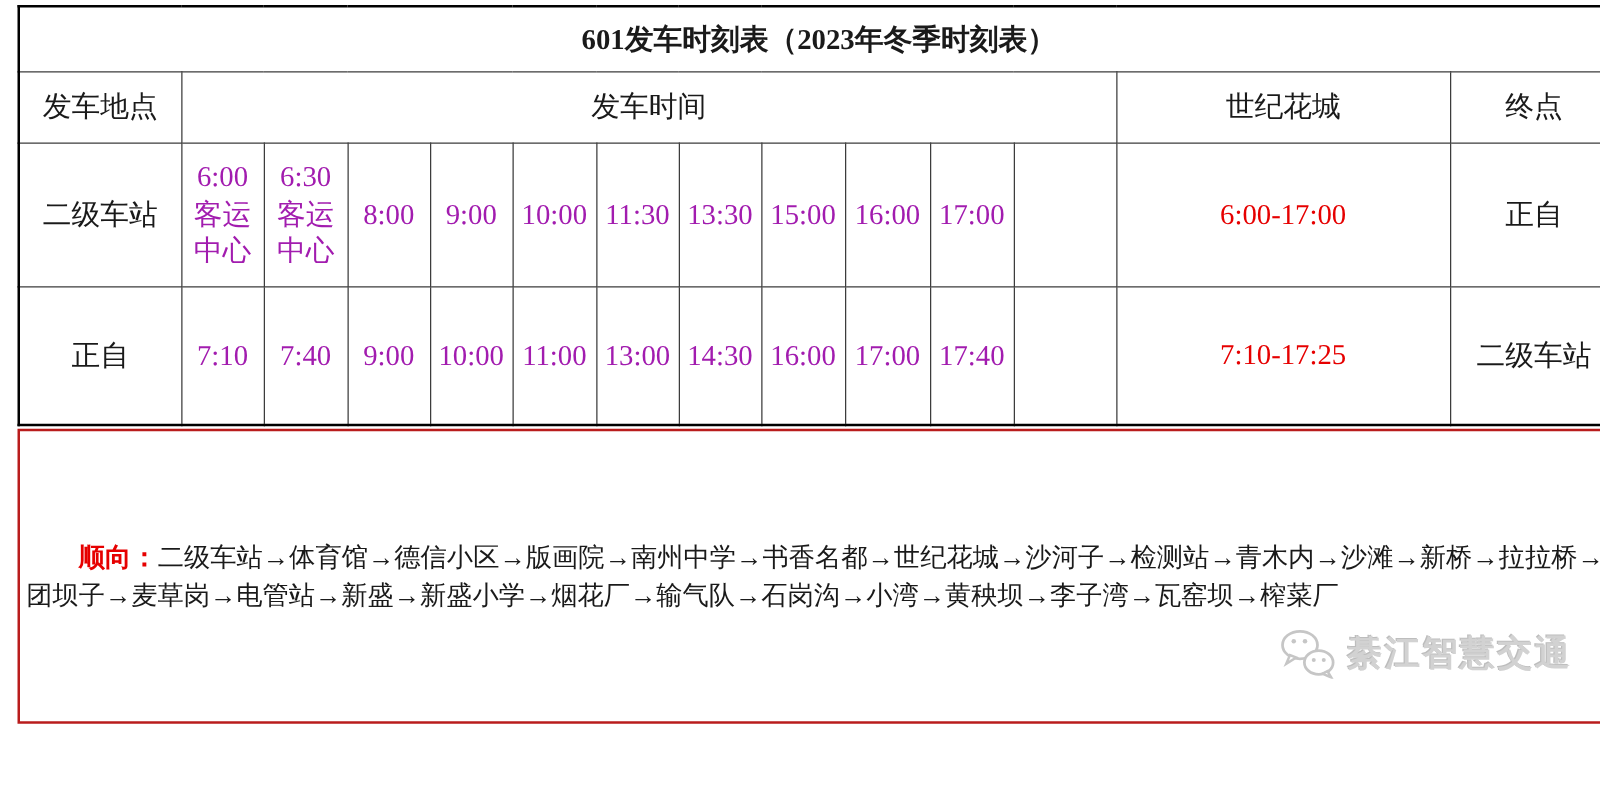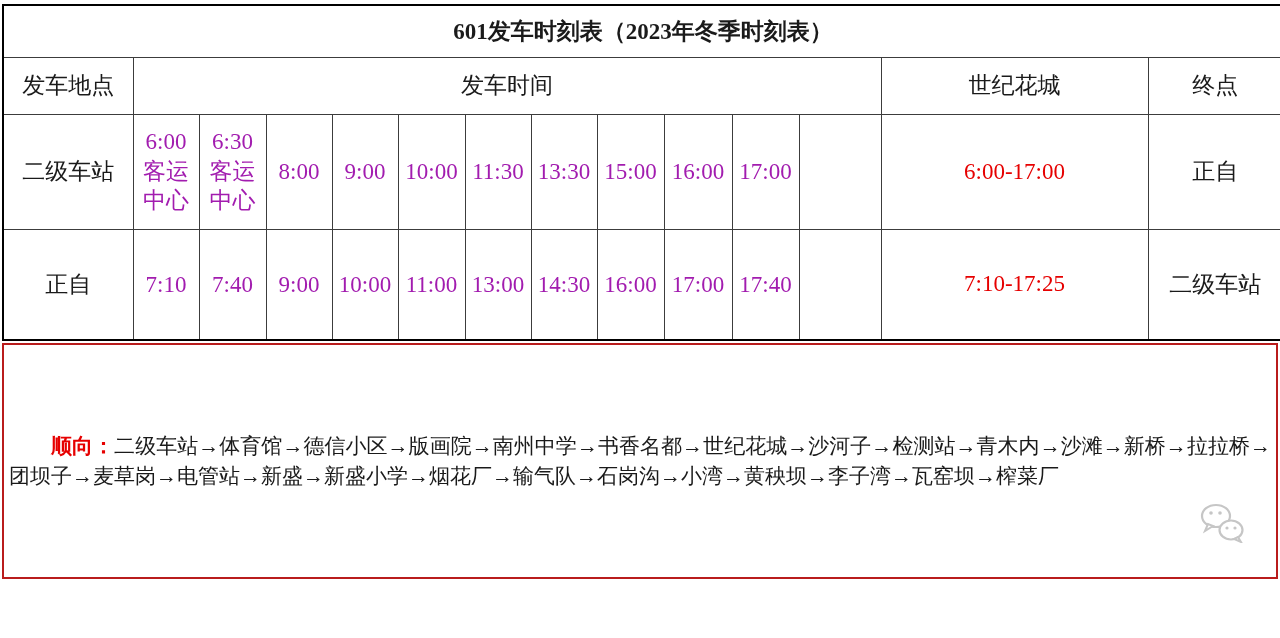--- a/index.html
+++ b/index.html
@@ -3,21 +3,21 @@
 <meta charset="utf-8">
 <style>
   * { box-sizing: border-box; margin: 0; padding: 0; }
   html, body {
     width: 1280px; height: 638px;
     background: #ffffff;
     overflow: hidden;
     font-family: "Liberation Serif", "DejaVu Serif", serif;
     color: #1a1a1a;
   }
-  .page { padding: 4px 2px 0 2px; }
+  .page { padding: 4px 2px 0 14px; }
 
   
   table.timetable {
     width: 1276px;
     border-collapse: collapse;
     table-layout: fixed;
     border: 2px solid #000;
   }
   table.timetable td {
     border: 1px solid #3c3c3c;
@@ -167,16 +167,17 @@
             <path d="M38 34 L41 39 L34 36 Z" stroke-width="2"></path>
           </g>
           <g fill="#c6c6c6">
             <circle cx="11" cy="10" r="1.8"></circle>
             <circle cx="20" cy="10" r="1.8"></circle>
             <circle cx="27" cy="25" r="1.6"></circle>
             <circle cx="35" cy="25" r="1.6"></circle>
           </g>
         </svg>
       </span>
+      <span class="wm-text">綦江智慧交通</span>
     </div>
   </div>
 
 </div>
 
 </body></html>

